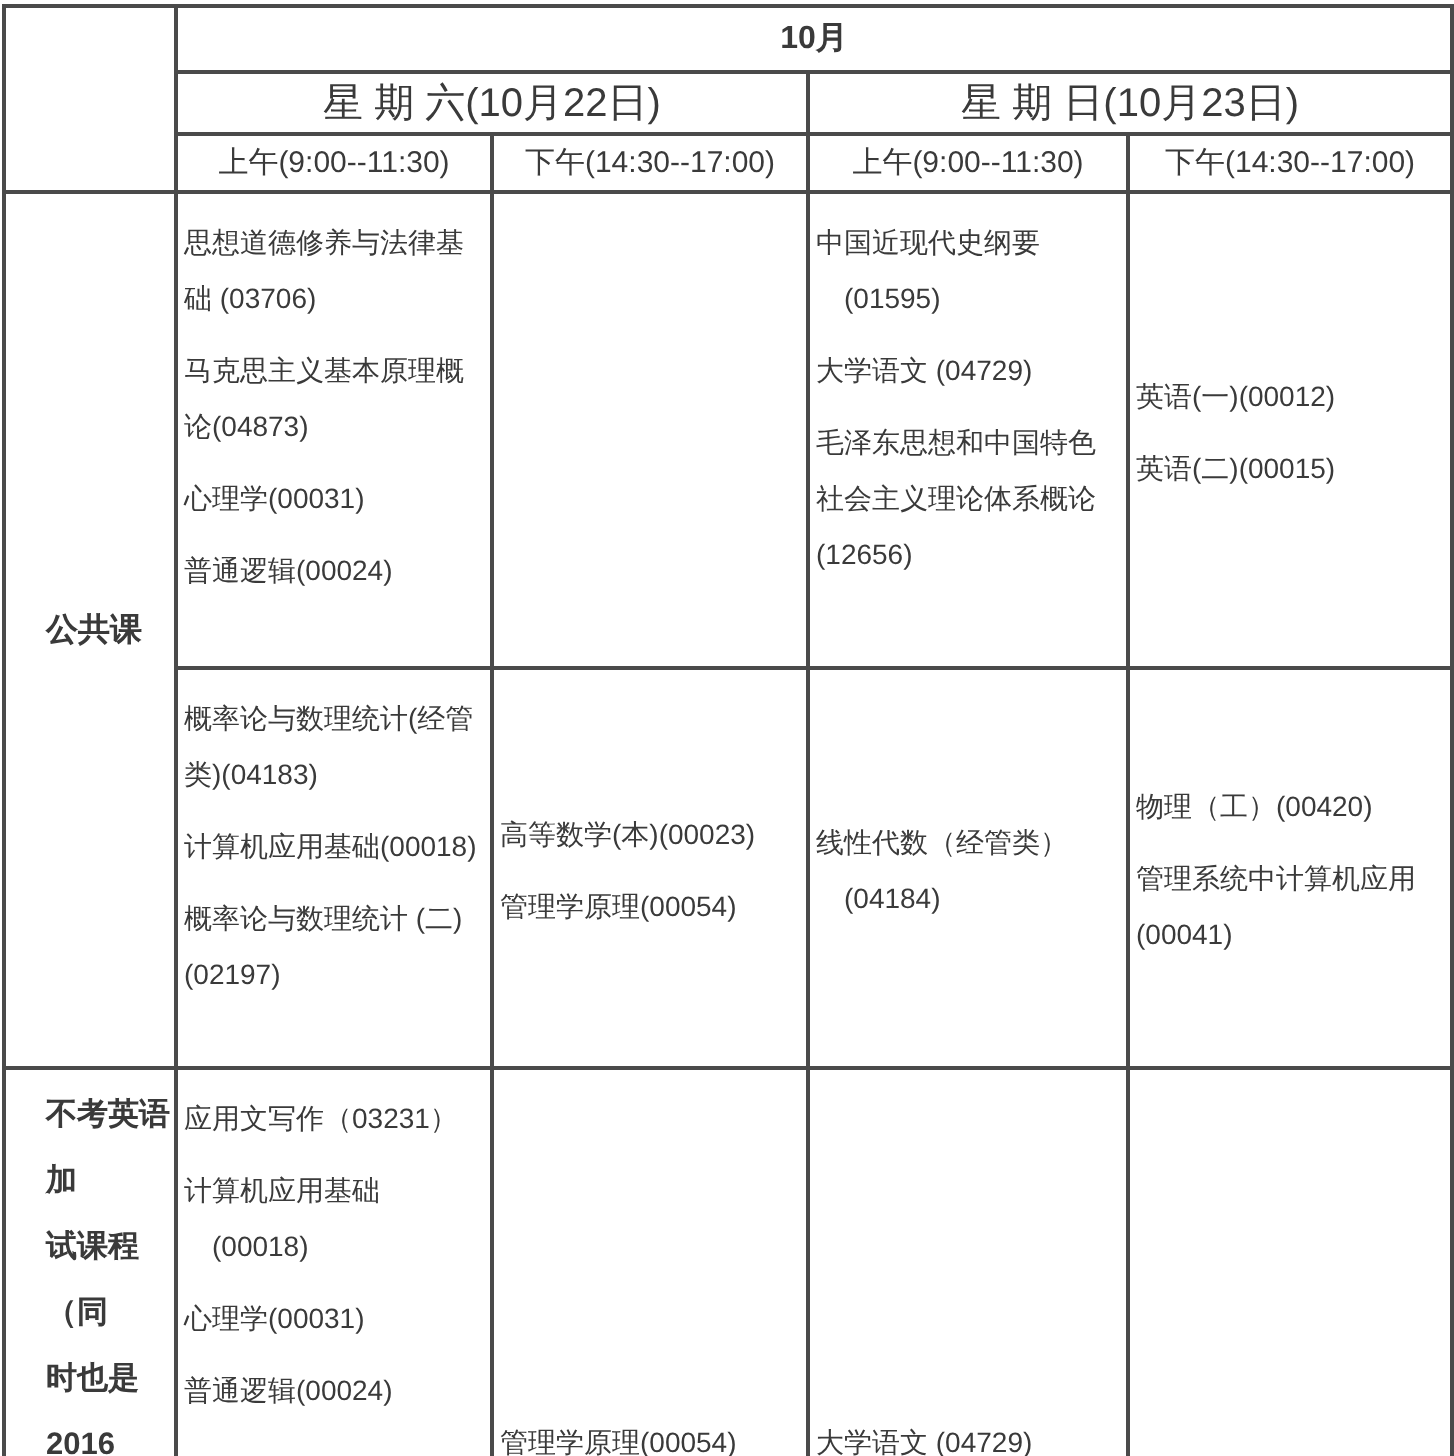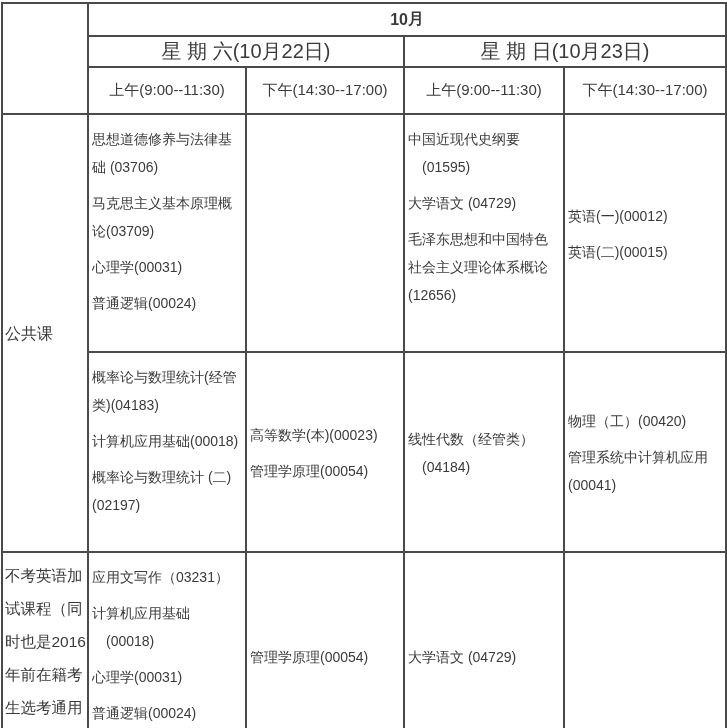--- a/index.html
+++ b/index.html
@@ -43,23 +43,23 @@
     white-space: nowrap;
   }
   td.time-cell {
     vertical-align: middle;
     text-align: center;
     font-size: 15px;
     white-space: nowrap;
   }
   
   td.row-label {
-    font-weight: normal;
+    font-weight: bold;
     font-size: 16px;
-    padding: 2px 1px 2px 2px;
+    padding: 2px 1px 2px 20px;
     line-height: 33px;
   }
   td.row-label.mid { vertical-align: middle; }
   td.row-label .label-text { white-space: pre-wrap; }
   
   td.course-cell { padding: 2px 2px 2px 3px; }
   td.course-cell.mid { vertical-align: middle; }
   p.para {
     margin: 8px 0 7px 0;
     font-size: 14px;
@@ -89,36 +89,36 @@
         <span>月</span>
       </div>
     </td>
   </tr>
 
   <tr style="height:30px">
     <td colspan="2" class="day-cell">星 期 六(10月22日)</td>
     <td colspan="2" class="day-cell">星 期 日(10月23日)</td>
   </tr>
 
-  <tr style="height:47px">
+  <tr style="height:29px">
     <td class="time-cell">上午(9:00--11:30)</td>
     <td class="time-cell">下午(14:30--17:00)</td>
     <td class="time-cell">上午(9:00--11:30)</td>
     <td class="time-cell">下午(14:30--17:00)</td>
   </tr>
 
   <tr style="height:238px">
     <td rowspan="2" class="row-label mid">
       <span class="label-text">公共课</span>
     </td>
     <td class="course-cell">
           <p class="para">思想道德修养与法律基
 础 (03706)</p>
           <p class="para">马克思主义基本原理概
-论(03709)</p>
+论(04873)</p>
           <p class="para">心理学(00031)</p>
           <p class="para">普通逻辑(00024)</p>
         </td>
     <td class="course-cell empty-cell"></td>
     <td class="course-cell">
           <p class="para">中国近现代史纲要
 　(01595)</p>
           <p class="para">大学语文 (04729)</p>
           <p class="para">毛泽东思想和中国特色
 社会主义理论体系概论

